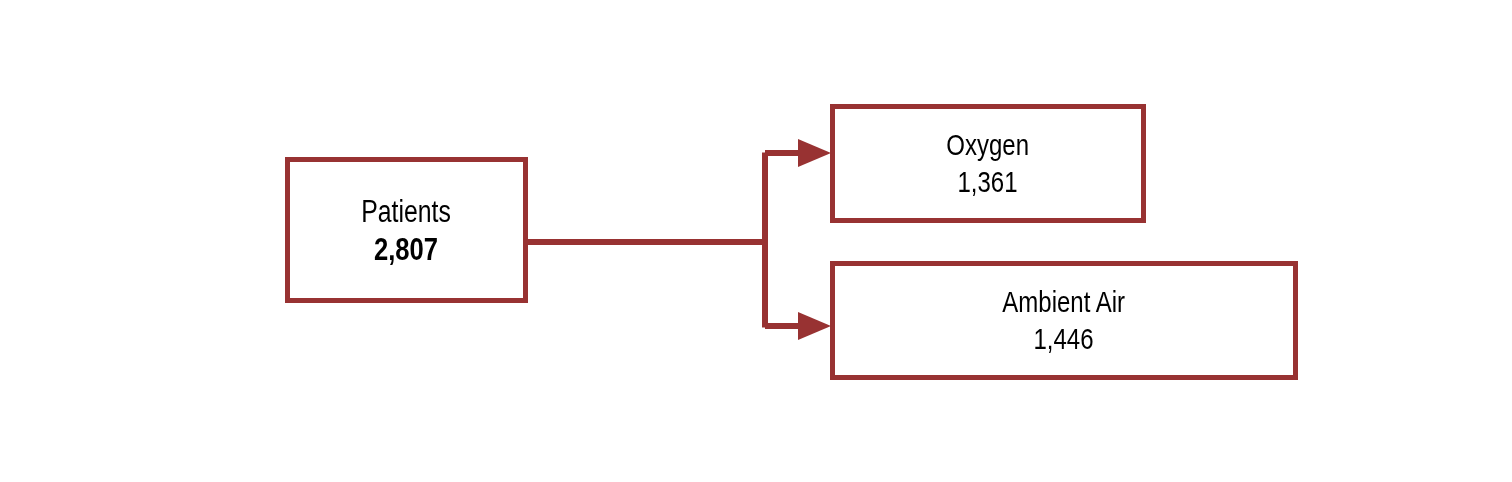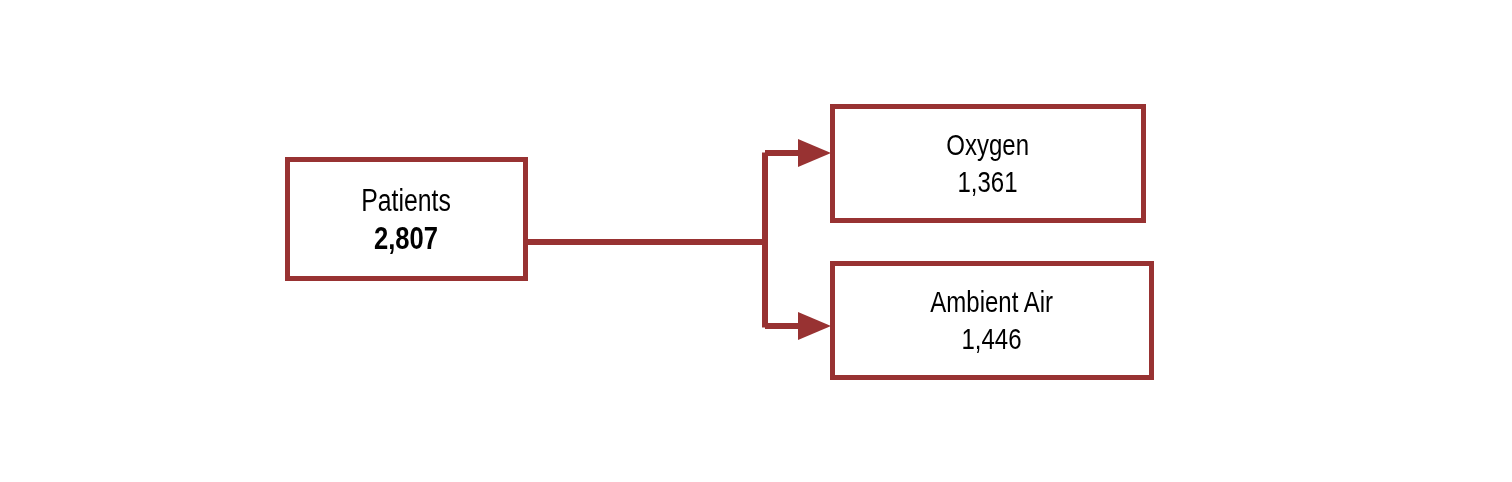--- a/index.html
+++ b/index.html
@@ -58,37 +58,37 @@
     margin-top: 7px;
   }
   .node-value.bold {
     font-weight: 700;
   }
   
   #node-patients {
     left: 285px;
     top: 157px;
     width: 243px;
-    height: 124px;
+    height: 146px;
     border: 5px solid #983232;
   }
   #node-patients .node-label { font-size: 31px; }
   #node-patients .node-value { font-size: 32px; margin-top: 6px; }
   
   #node-oxygen {
     left: 830px;
     top: 104px;
     width: 316px;
     height: 119px;
     border: 5px solid #983232;
   }
   #node-ambient-air {
     left: 830px;
     top: 261px;
-    width: 324px;
+    width: 468px;
     height: 119px;
     border: 5px solid #983232;
   }
 </style>
 </head>
 <body>
 
 <div id="diagram-canvas">
 
   <svg id="flow-svg" viewBox="0 0 1512 482" xmlns="http://www.w3.org/2000/svg">

